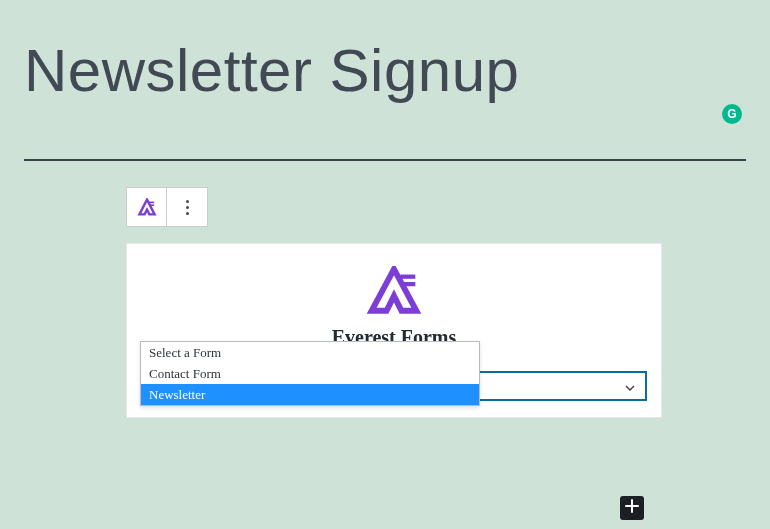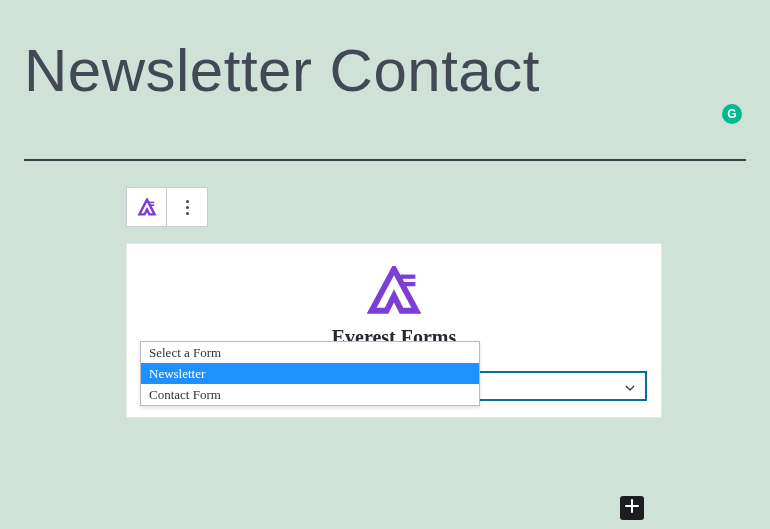--- a/index.html
+++ b/index.html
@@ -159,21 +159,21 @@
     justify-content: center;
     cursor: pointer;
   }
   .add-btn svg { width: 16px; height: 16px; }
 </style>
 </head>
 <body>
 
 <div class="page">
   <div class="title-row">
-    <h1 class="title">Newsletter Contact</h1>
+    <h1 class="title">Newsletter Signup</h1>
   </div>
   <div class="g-badge">G</div>
   <hr class="hr">
 
   <div class="block-wrap">
     <div class="toolbar">
       <div class="tbtn logo-small">
         <span>
           <svg viewBox="0 0 100 90">
             <polygon points="50,8 12,82 38,82 50,58 62,82 88,82" fill="none" stroke="#7b3ed6" stroke-width="12" stroke-linejoin="miter"></polygon>
@@ -206,22 +206,22 @@
         <span class="chev">
           <svg width="10" height="6" viewBox="0 0 10 6">
               <path d="M1 1 L5 5 L9 1" fill="none" stroke="#3a3f45" stroke-width="1.4"></path>
             </svg>
         </span>
       </div>
     </div>
 
     <div class="dropdown">
       <div class="opt">Select a Form</div>
+      <div class="opt">Contact Form</div>
       <div class="opt selected">Newsletter</div>
-      <div class="opt">Contact Form</div>
     </div>
   </div>
 </div>
 
 <div class="add-btn">
   <span>
     <svg viewBox="0 0 16 16">
         <path d="M8 2 V14 M2 8 H14" stroke="#fff" stroke-width="2" stroke-linecap="round"></path>
       </svg>
   </span>

